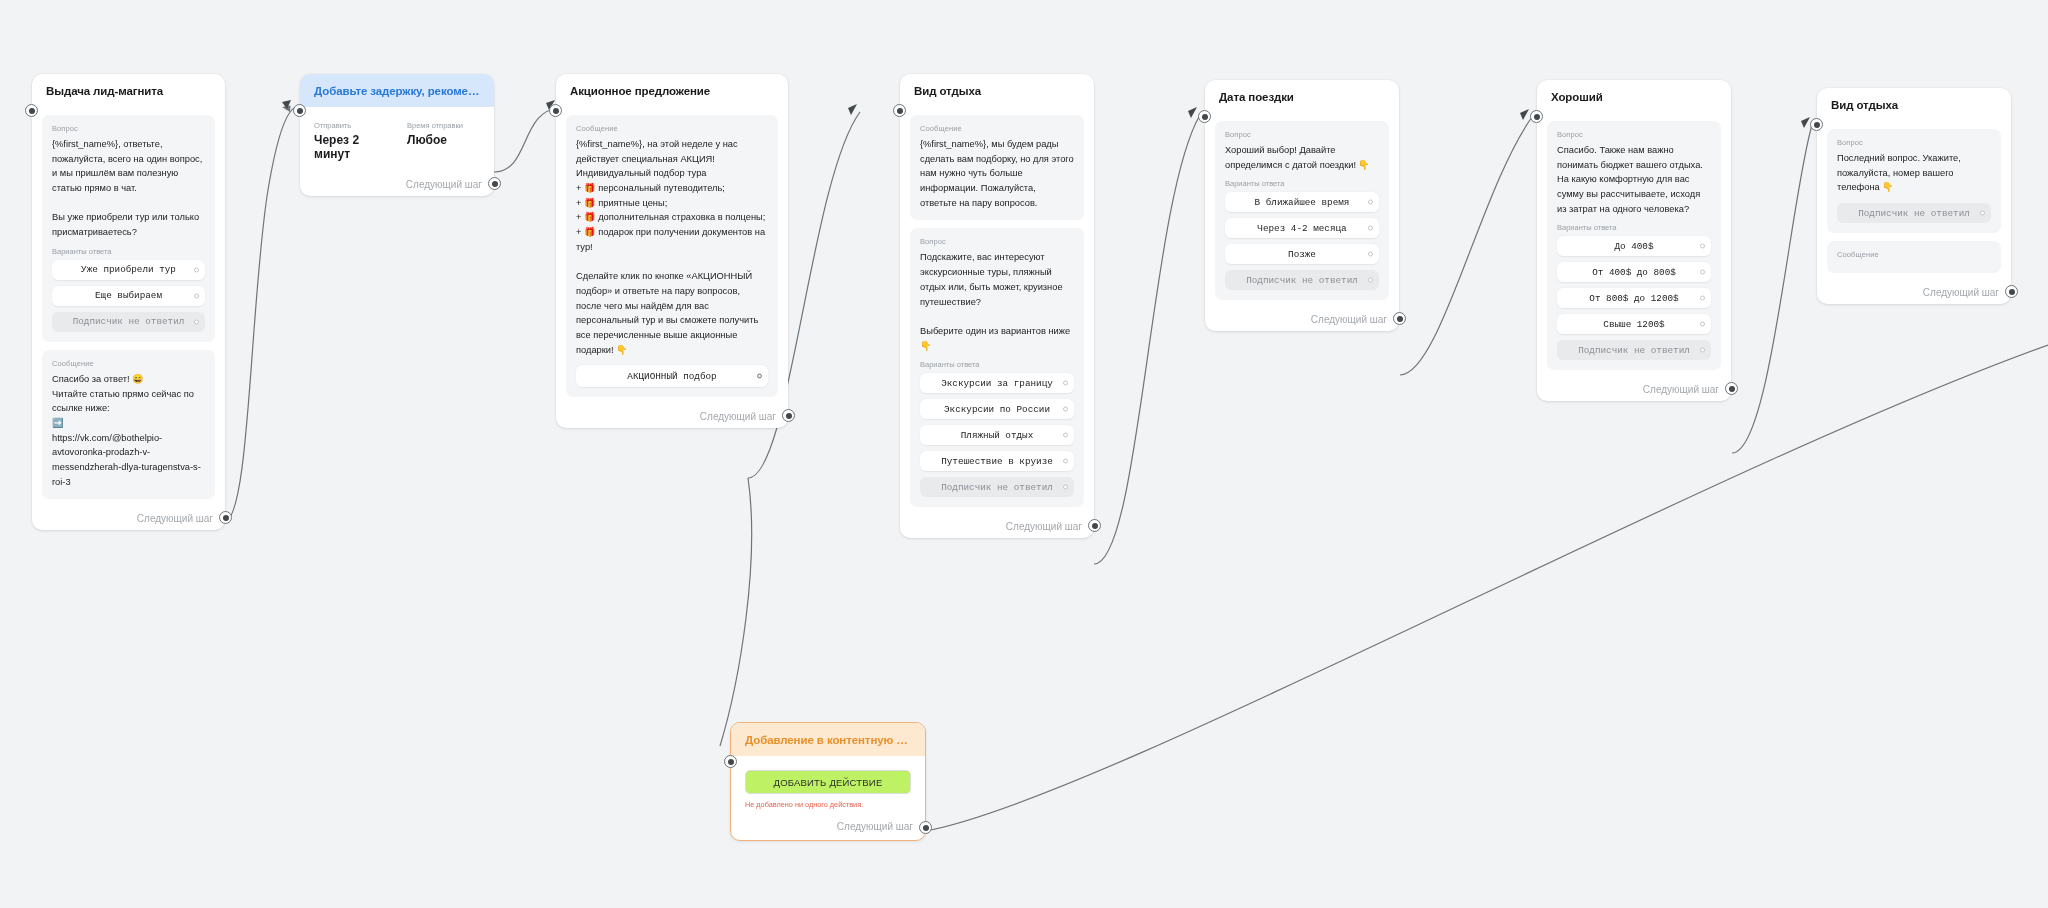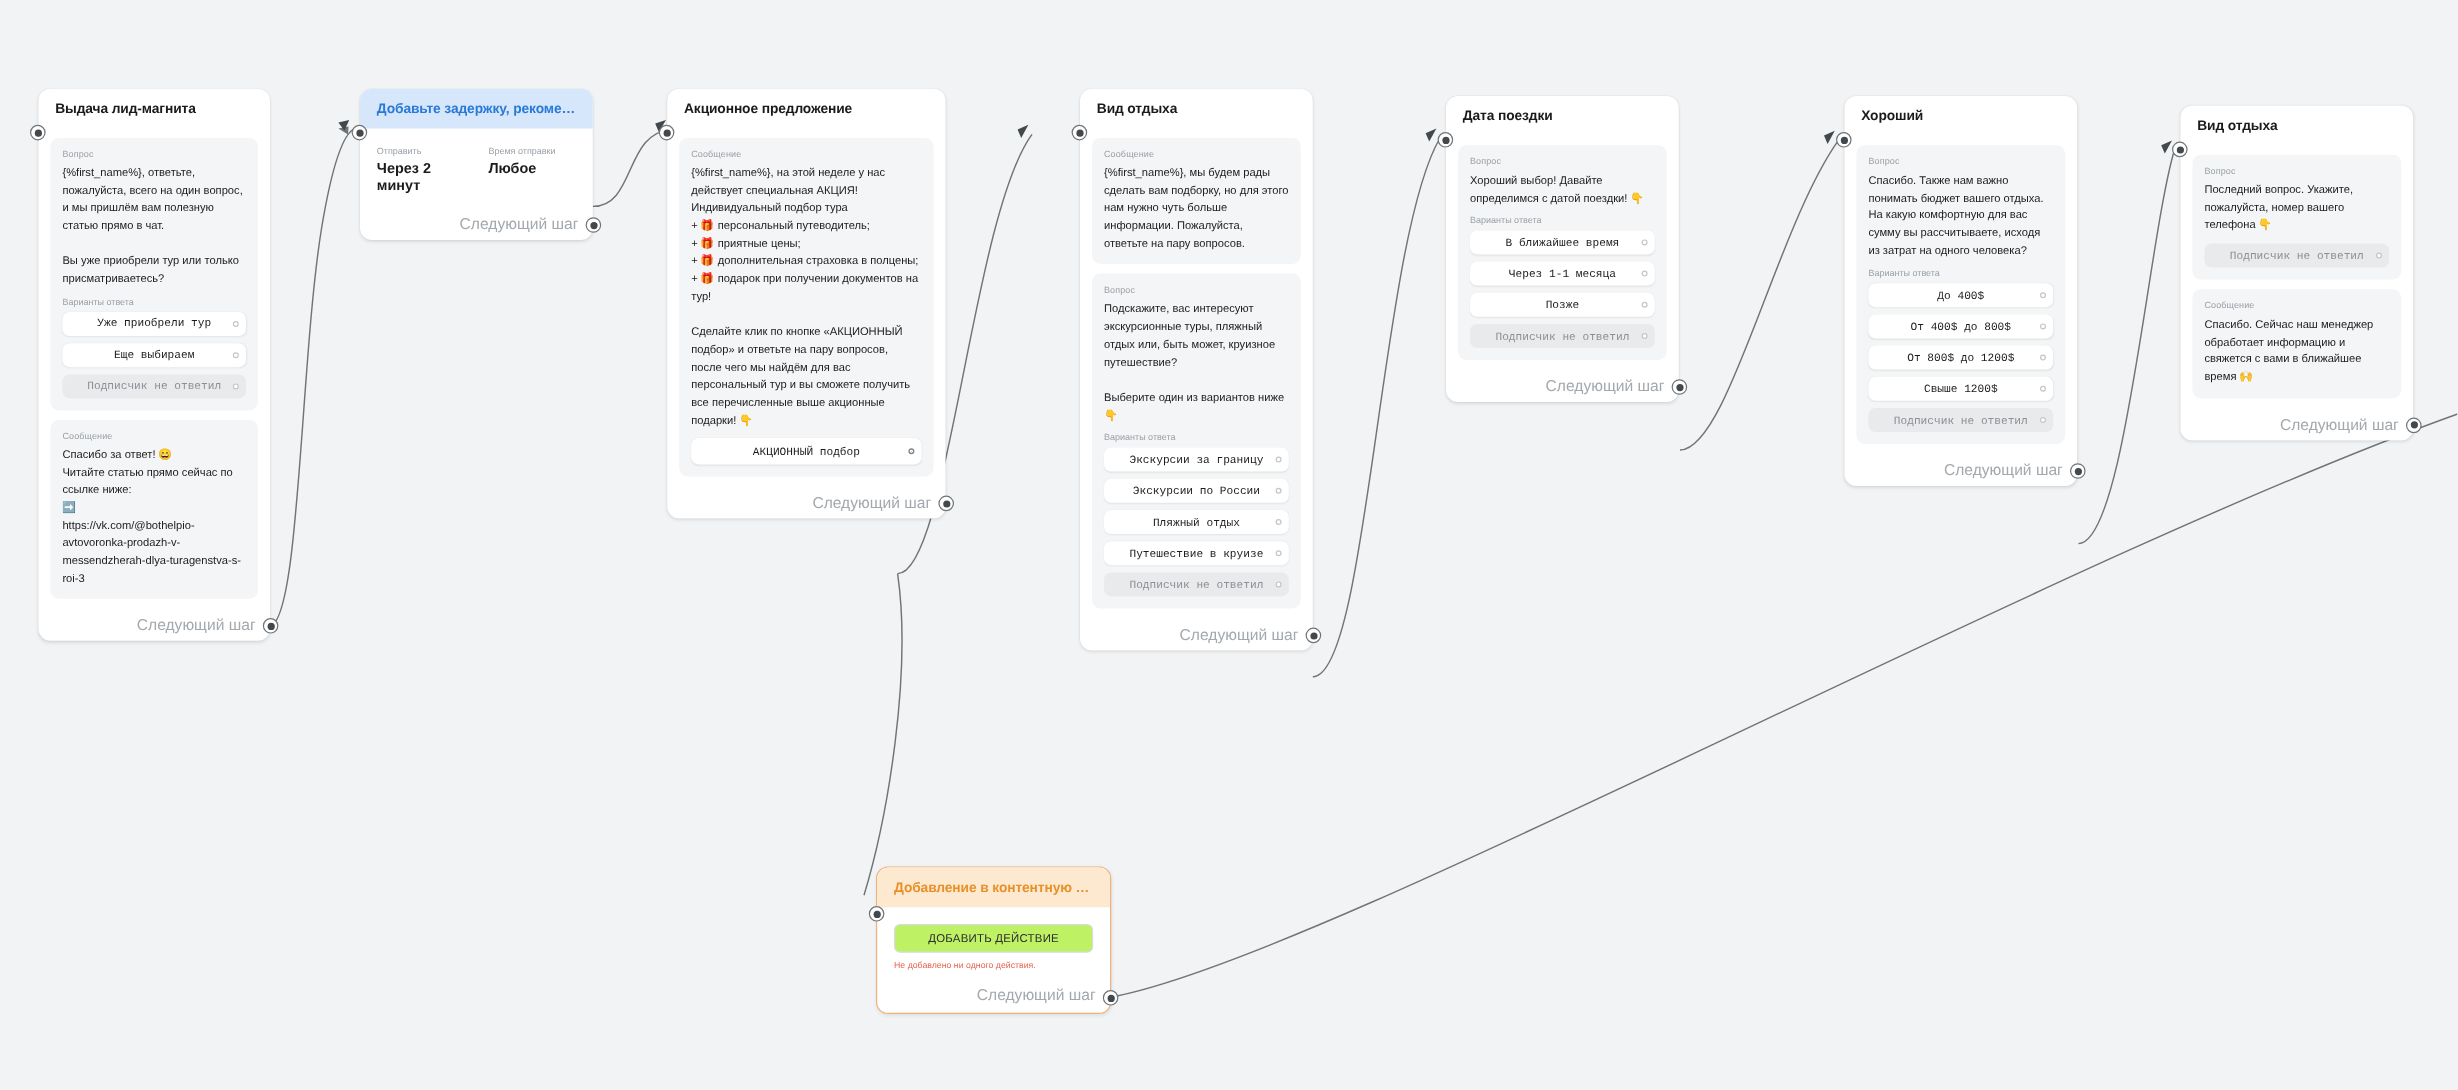--- a/index.html
+++ b/index.html
@@ -97,21 +97,21 @@
     transform: translateY(-50%);
     width: 5px; height: 5px;
     border-radius: 50%;
     border: 1px solid #c2c6cb;
     background: #fff;
   }
   .answer.filled .port { border-color: #7b8086; background: #fff; box-shadow: inset 0 0 0 1.2px #fff, inset 0 0 0 2.4px #555; }
   .next-step {
     display: flex;
     justify-content: flex-end;
-    font-size: 13px;
+    font-size: 10px;
     color: #a3a8ad;
     padding: 2px 12px 6px 0;
   }
   .delay-row { display: flex; gap: 20px; padding: 4px 2px 2px 2px; }
   .delay-col { flex: 1; }
   .delay-col.right { text-align: left; }
   .delay-cap { font-size: 7.5px; color: #9aa0a6; margin-bottom: 3px; }
   .delay-val { font-size: 12px; color: #1c1c1e; font-weight: 600; }
   .port-dot {
     position: absolute;
@@ -325,21 +325,21 @@
     <div class="node-body">
       <div class="block" style="margin-bottom:2px;">
         <div class="block-label">Вопрос</div>
         <div class="block-text">Хороший выбор! Давайте определимся с датой поездки! 👇</div>
         <div class="sub-label">Варианты ответа</div>
         <div class="answer">
           <span>В ближайшее время</span>
           <span class="port"></span>
         </div>
         <div class="answer">
-          <span>Через 1-1 месяца</span>
+          <span>Через 4-2 месяца</span>
           <span class="port"></span>
         </div>
         <div class="answer">
           <span>Позже</span>
           <span class="port"></span>
         </div>
         <div class="answer muted" style="margin-bottom:0;">
           <span>Подписчик не ответил</span>
           <span class="port"></span>
         </div>
@@ -394,21 +394,20 @@
       <div class="block">
         <div class="block-label">Вопрос</div>
         <div class="block-text">Последний вопрос. Укажите, пожалуйста, номер вашего телефона 👇</div>
         <div class="answer muted" style="margin-top:8px; margin-bottom:0;">
           <span>Подписчик не ответил</span>
           <span class="port"></span>
         </div>
       </div>
       <div class="block" style="margin-bottom:2px;">
         <div class="block-label">Сообщение</div>
-        <div class="block-text">Спасибо. Сейчас наш менеджер обработает информацию и свяжется с вами в ближайшее время 🙌</div>
       </div>
     </div>
     <div class="next-step">
       <span>Следующий шаг</span>
     </div>
     <div class="port-dot" style="left:-7px; top:30px;"></div>
     <div class="port-dot" style="right:-7px; bottom:6px;"></div>
   </div>
 
   <div class="orange-node" style="position:absolute; left:730px; top:722px; width:196px; z-index:2;">

